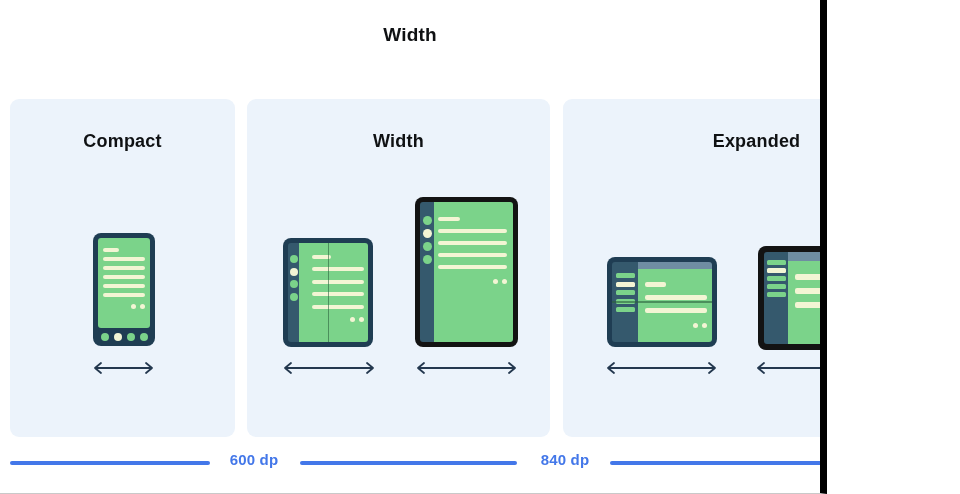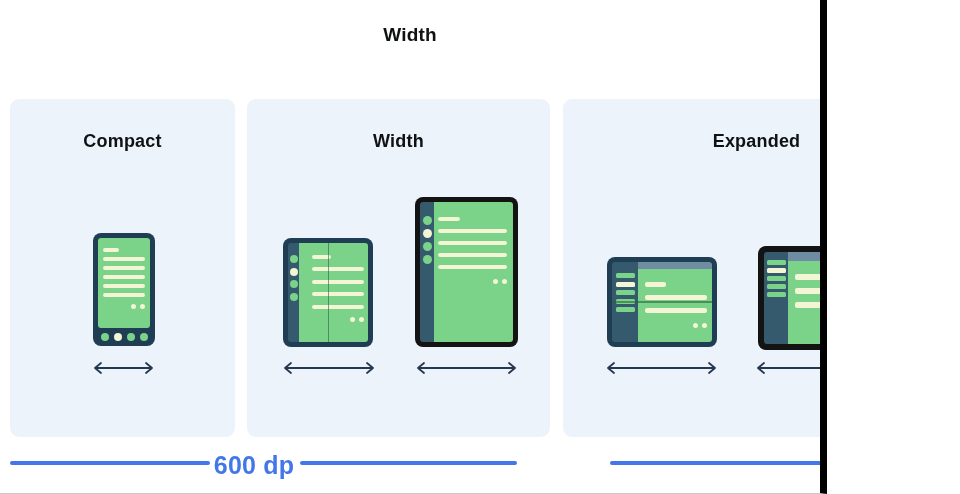--- a/index.html
+++ b/index.html
@@ -78,21 +78,21 @@
   .d-tabl .gscreen{padding:13px 6px 0 7px;}
   .d-tabl .ln{height:5.5px;margin-bottom:8.5px;}
   .d-tabl .ln.short{width:34%;}
   .d-tabl .dot{width:6px;height:6px;}
 
   .arrow{position:absolute;top:361px;height:14px;}
 
   .ruler-seg{position:absolute;top:461px;height:4px;border-radius:2px;background:var(--blue);}
   #rs1{left:10px;width:200px;} #rs2{left:300px;width:217px;} #rs3{left:610px;width:340px;}
   .ruler-label{position:absolute;top:451px;width:100px;text-align:center;
-               font-size:25px;font-weight:700;color:var(--blue);letter-spacing:.2px;}
+               font-size:15px;font-weight:700;color:var(--blue);letter-spacing:.2px;}
   #rl1{left:204px;} #rl2{left:515px;}
 </style>
 </head>
 <body>
 
 <div class="page">
 
   <div class="title">Width</div>
 
   <section class="panel" id="p1">
@@ -242,15 +242,16 @@
   </svg>
   <svg class="arrow" style="left:755px" width="153" height="14" viewBox="0 0 153 14">
     <line x1="4" y1="7" x2="149" y2="7" stroke="#24384F" stroke-width="1.8"></line>
     <path d="M9 2 L3 7 L9 12" fill="none" stroke="#24384F" stroke-width="1.8" stroke-linecap="round" stroke-linejoin="round"></path>
     <path d="M144 2 L150 7 L144 12" fill="none" stroke="#24384F" stroke-width="1.8" stroke-linecap="round" stroke-linejoin="round"></path>
   </svg>
 
   <div class="ruler-seg" id="rs1"></div>
   <div class="ruler-label" id="rl1">600 dp</div>
   <div class="ruler-seg" id="rs2"></div>
+  <div class="ruler-label" id="rl2">840 dp</div>
   <div class="ruler-seg" id="rs3"></div>
 
 </div>
 
 </body></html>

